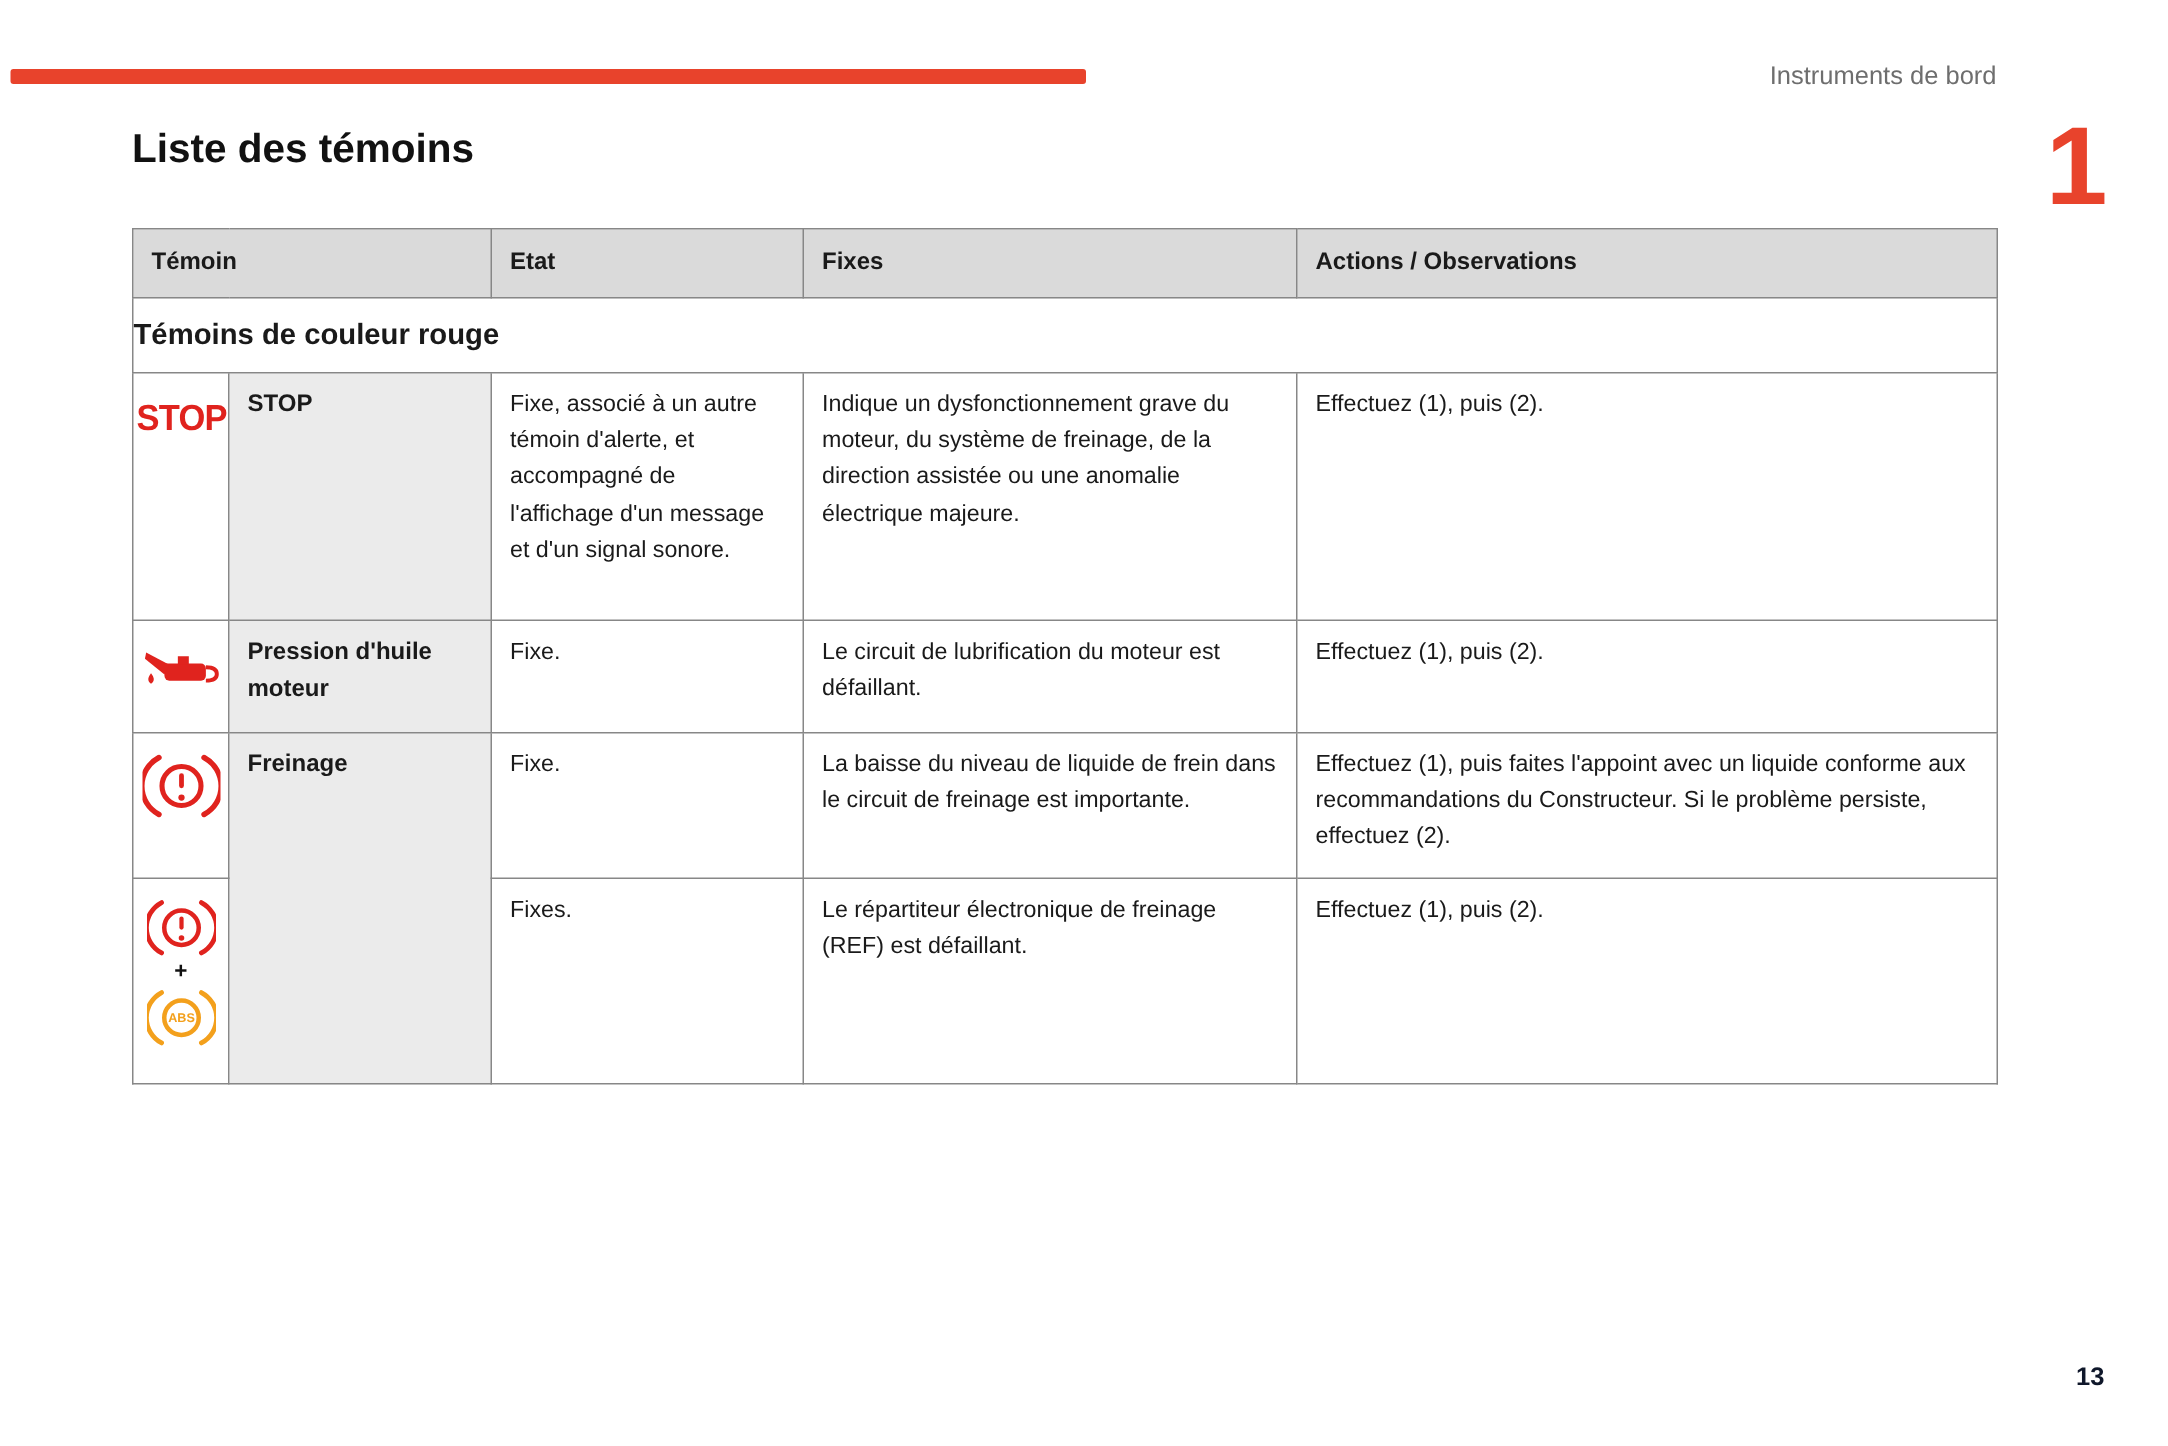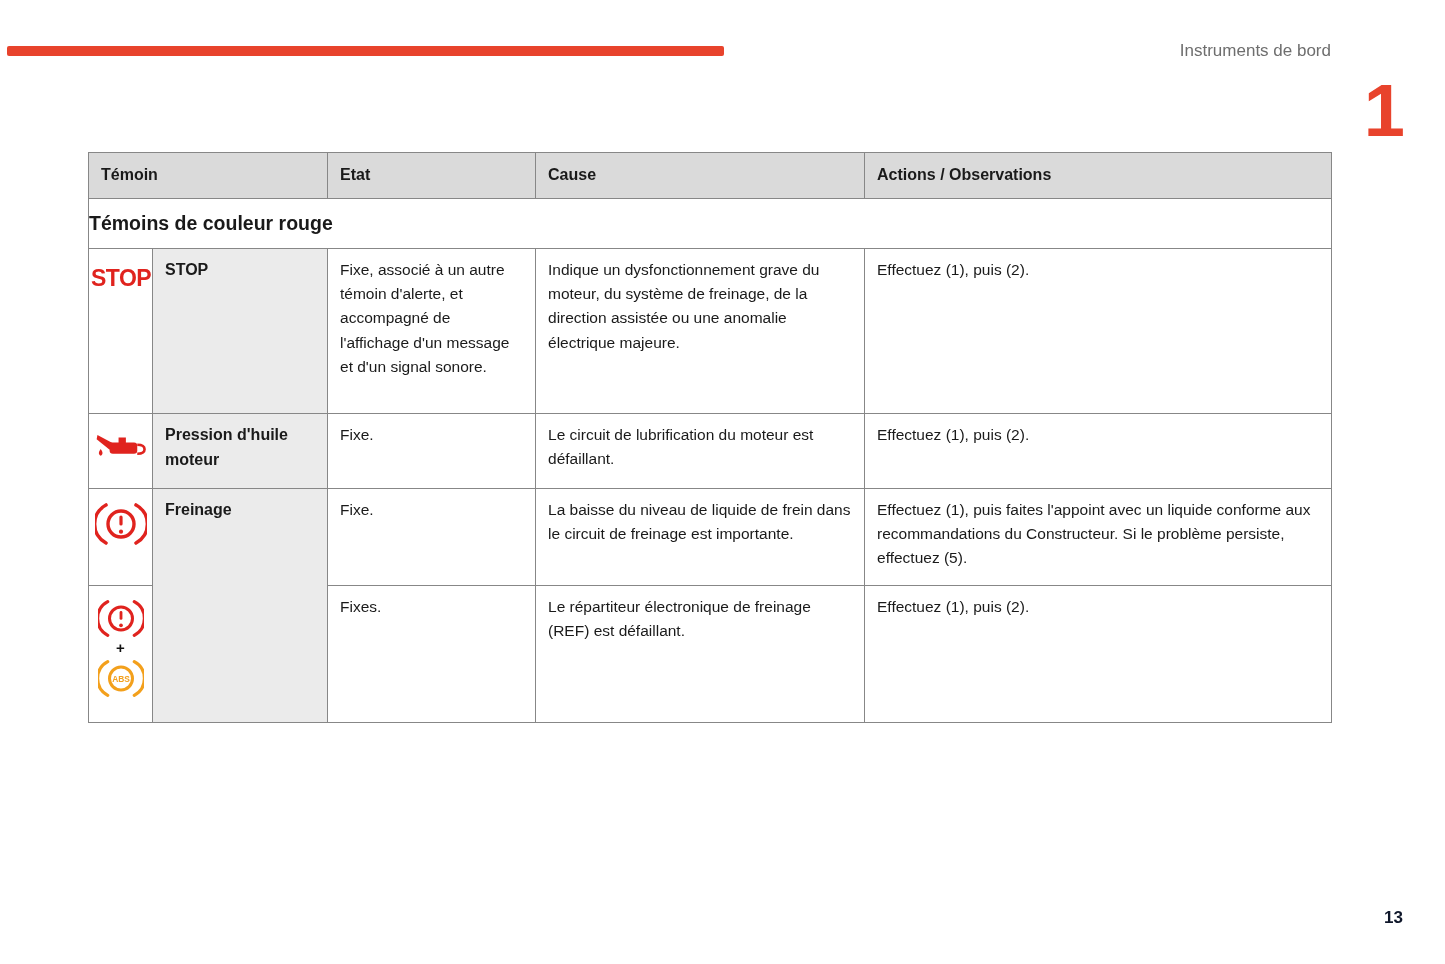--- a/index.html
+++ b/index.html
@@ -98,35 +98,36 @@
   }
 </style>
 </head>
 <body>
 
 <div class="page">
 
   <div class="top-bar"></div>
   <div class="breadcrumb">Instruments de bord</div>
   <div class="chapter">1</div>
+  <h1 class="title">Liste des témoins</h1>
 
   <div class="table-wrap">
     <table class="warn-table">
       <colgroup>
         <col style="width:64px">
         <col style="width:175px">
         <col style="width:208px">
         <col style="width:329px">
         <col style="width:467px">
       </colgroup>
       <tbody>
         <tr class="head">
           <th colspan="2">Témoin</th>
           <th>Etat</th>
-          <th>Cause</th>
+          <th>Fixes</th>
           <th>Actions / Observations</th>
         </tr>
 
         <tr class="section-row">
           <td class="section-cell" colspan="5">Témoins de couleur rouge</td>
         </tr>
 
         <tr class="r1">
           <td class="icon-cell">
             <span class="stop-icon">STOP</span>
@@ -159,21 +160,21 @@
               <path d="M11 3 A 21.5 21.5 0 0 0 11 41" fill="none" stroke="#e0231e" stroke-width="3.6" stroke-linecap="round"></path>
               <path d="M41 3 A 21.5 21.5 0 0 1 41 41" fill="none" stroke="#e0231e" stroke-width="3.6" stroke-linecap="round"></path>
               <circle cx="26" cy="22" r="13" fill="none" stroke="#e0231e" stroke-width="3.4"></circle>
               <rect x="24.4" y="13.5" width="3.2" height="10" rx="1.6" fill="#e0231e"></rect>
               <circle cx="26" cy="29.7" r="2.1" fill="#e0231e"></circle>
             </svg>
           </td>
           <td class="label-cell" rowspan="2">Freinage</td>
           <td>Fixe.</td>
           <td>La baisse du niveau de liquide de frein dans le circuit de freinage est importante.</td>
-          <td>Effectuez (1), puis faites l'appoint avec un liquide conforme aux recommandations du Constructeur. Si le problème persiste, effectuez (5).</td>
+          <td>Effectuez (1), puis faites l'appoint avec un liquide conforme aux recommandations du Constructeur. Si le problème persiste, effectuez (2).</td>
         </tr>
 
         <tr class="r4">
           <td class="icon-cell">
             <div class="r4-stack">
               <svg class="brake-svg" viewBox="0 0 52 44">
                 <path d="M11 3 A 21.5 21.5 0 0 0 11 41" fill="none" stroke="#e0231e" stroke-width="3.6" stroke-linecap="round"></path>
                 <path d="M41 3 A 21.5 21.5 0 0 1 41 41" fill="none" stroke="#e0231e" stroke-width="3.6" stroke-linecap="round"></path>
                 <circle cx="26" cy="22" r="13" fill="none" stroke="#e0231e" stroke-width="3.4"></circle>
                 <rect x="24.4" y="13.5" width="3.2" height="10" rx="1.6" fill="#e0231e"></rect>

